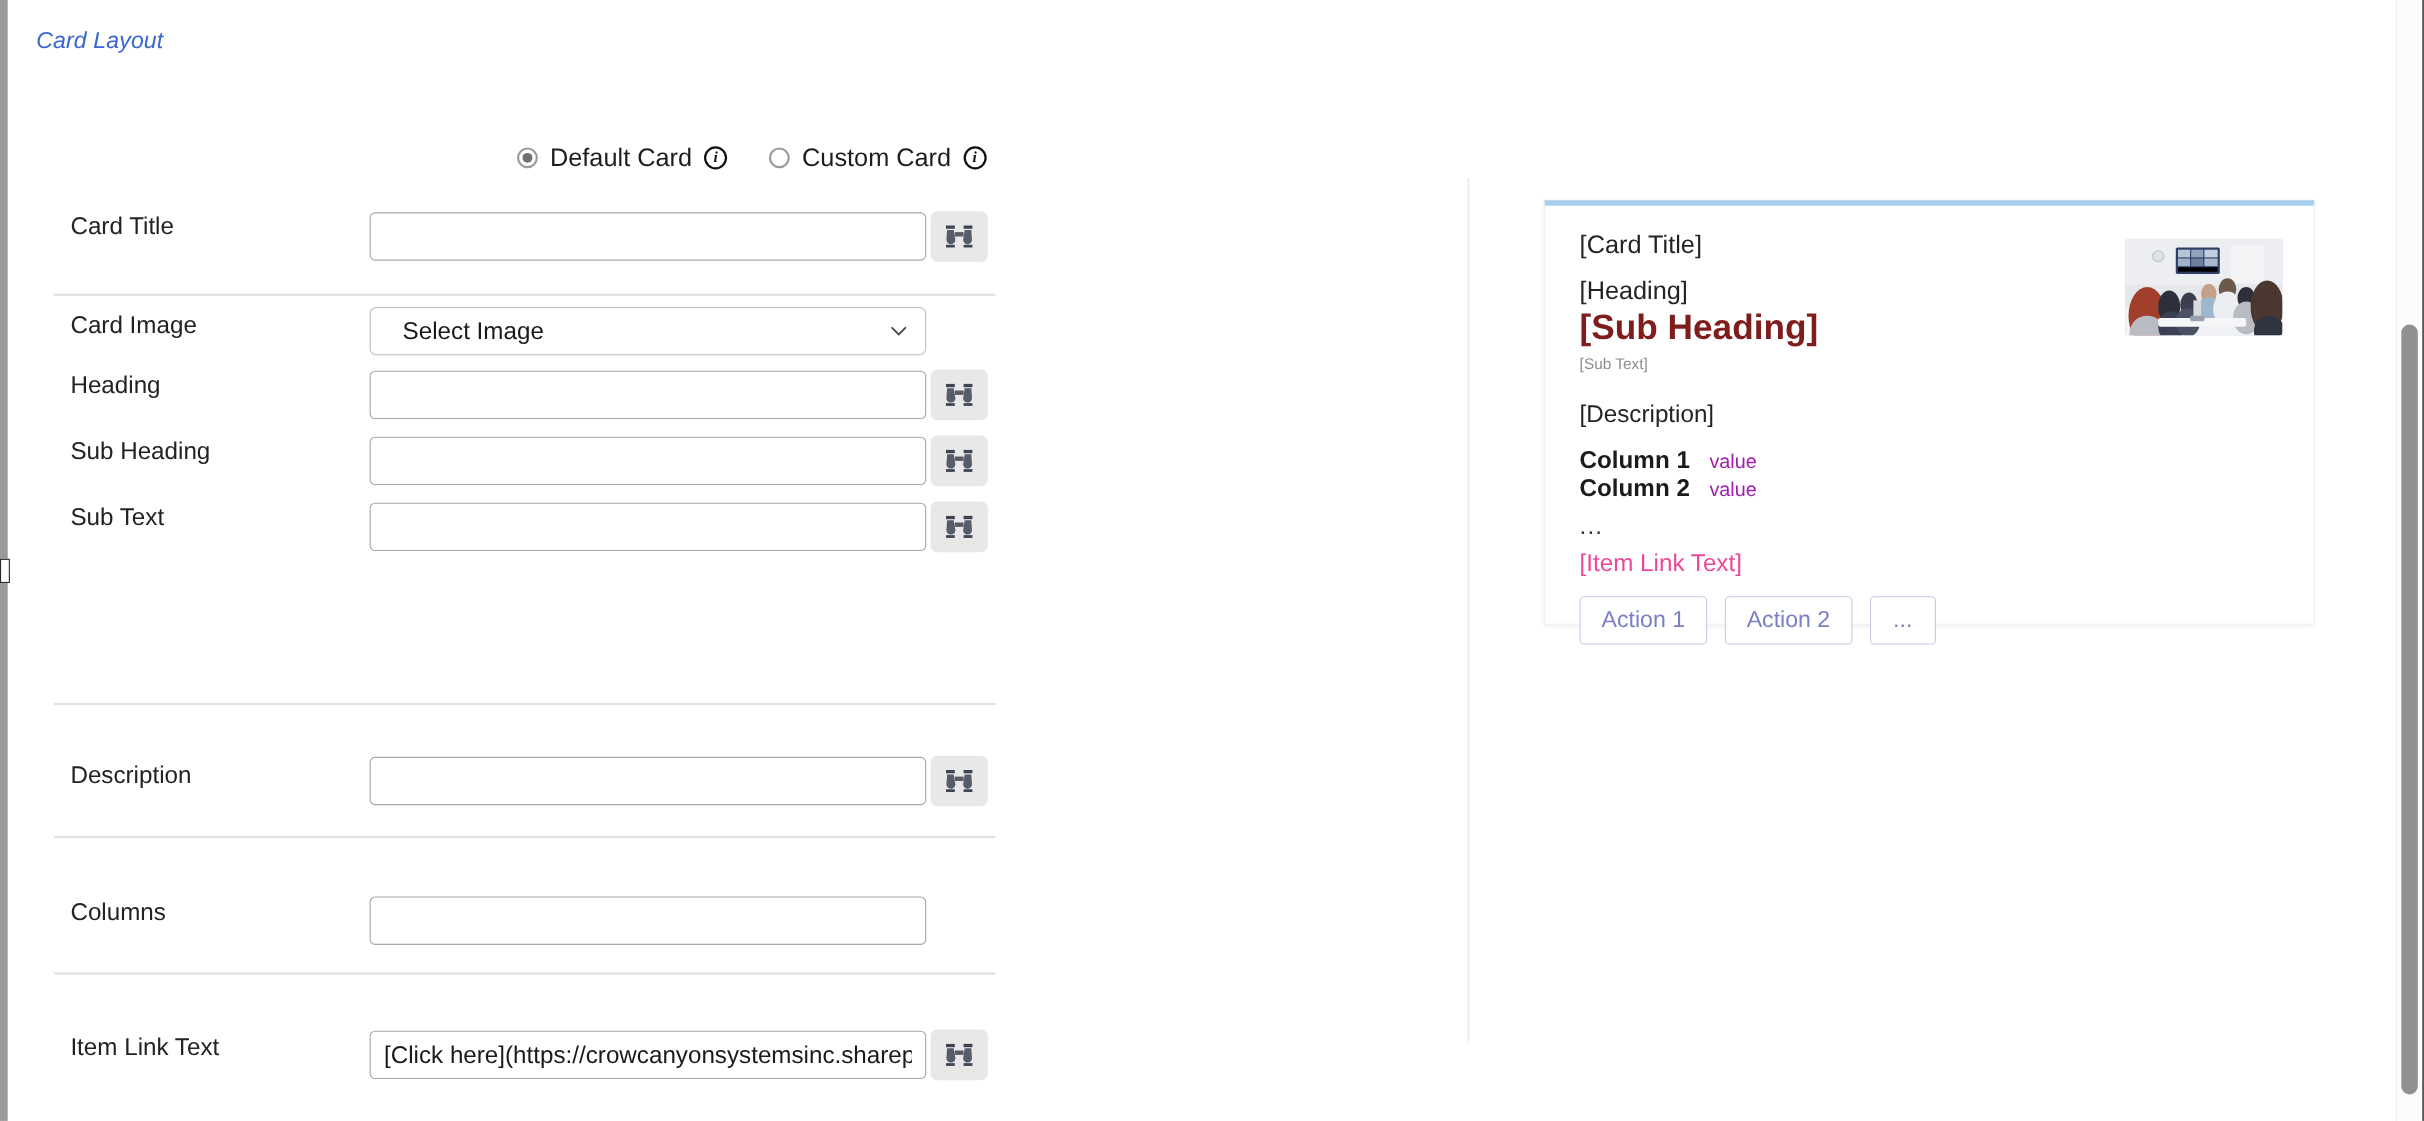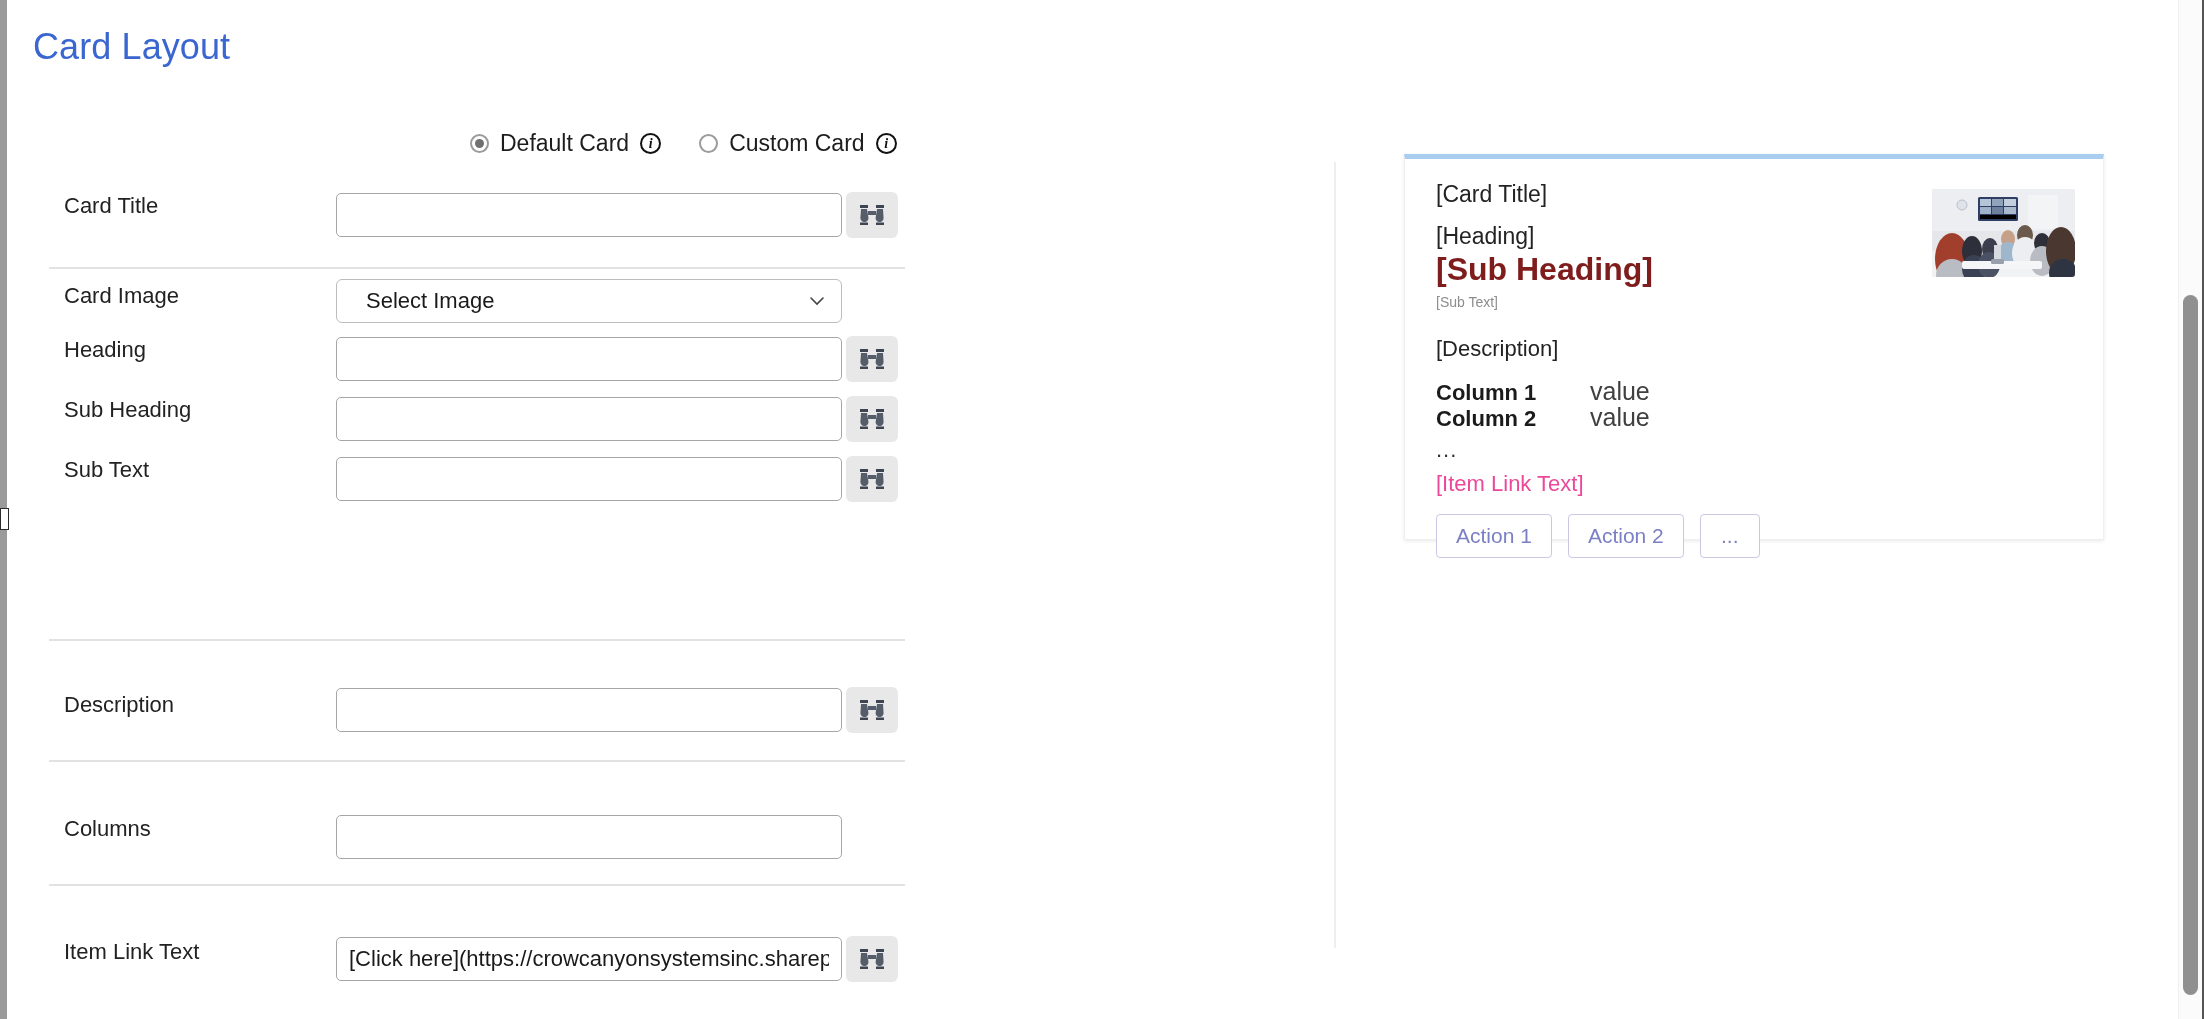--- a/index.html
+++ b/index.html
@@ -56,24 +56,25 @@
     right: 0; top: 0;
     width: 2px; height: 1019px;
     background: #555;
   }
 
   
   .page-title {
     position: absolute;
     left: 33px;
     top: 26px;
-    font-size: 36px;
+    font-size: 21px;
     color: #3a66d0;
     letter-spacing: 0.1px;
     white-space: nowrap;
+    font-style: italic;
   }
 
   
   .form-col {
     position: absolute;
     left: 0; top: 0;
     width: 1335px;
     height: 1019px;
   }
 
@@ -197,21 +198,21 @@
     top: 162px;
     width: 2px;
     height: 786px;
     background: #eceef0;
   }
 
   
   .preview-card {
     position: absolute;
     left: 1404px;
-    top: 154px;
+    top: 182px;
     width: 700px;
     height: 386px;
     background: #ffffff;
     border: 1px solid #efefef;
     border-top: 5px solid #a8cdee;
     box-shadow: 0 1px 4px rgba(0,0,0,0.09);
   }
   .pc-inner { position: relative; width: 100%; height: 100%; }
 
   .pc-card-title {
@@ -255,23 +256,22 @@
     gap: 10px;
     height: 26px;
   }
   .pc-col-name {
     font-size: 22px;
     font-weight: bold;
     color: #1b1b1b;
     width: 108px;
   }
   .pc-col-val {
-    font-size: 25px;
-    color: #404040;
-    margin-left: 36px;
+    font-size: 18px;
+    color: #a21caf;
   }
   .pc-ellipsis {
     position: absolute;
     left: 31px; top: 278px;
     font-size: 22px;
     color: #333;
     letter-spacing: 1px;
   }
   .pc-link {
     position: absolute;

